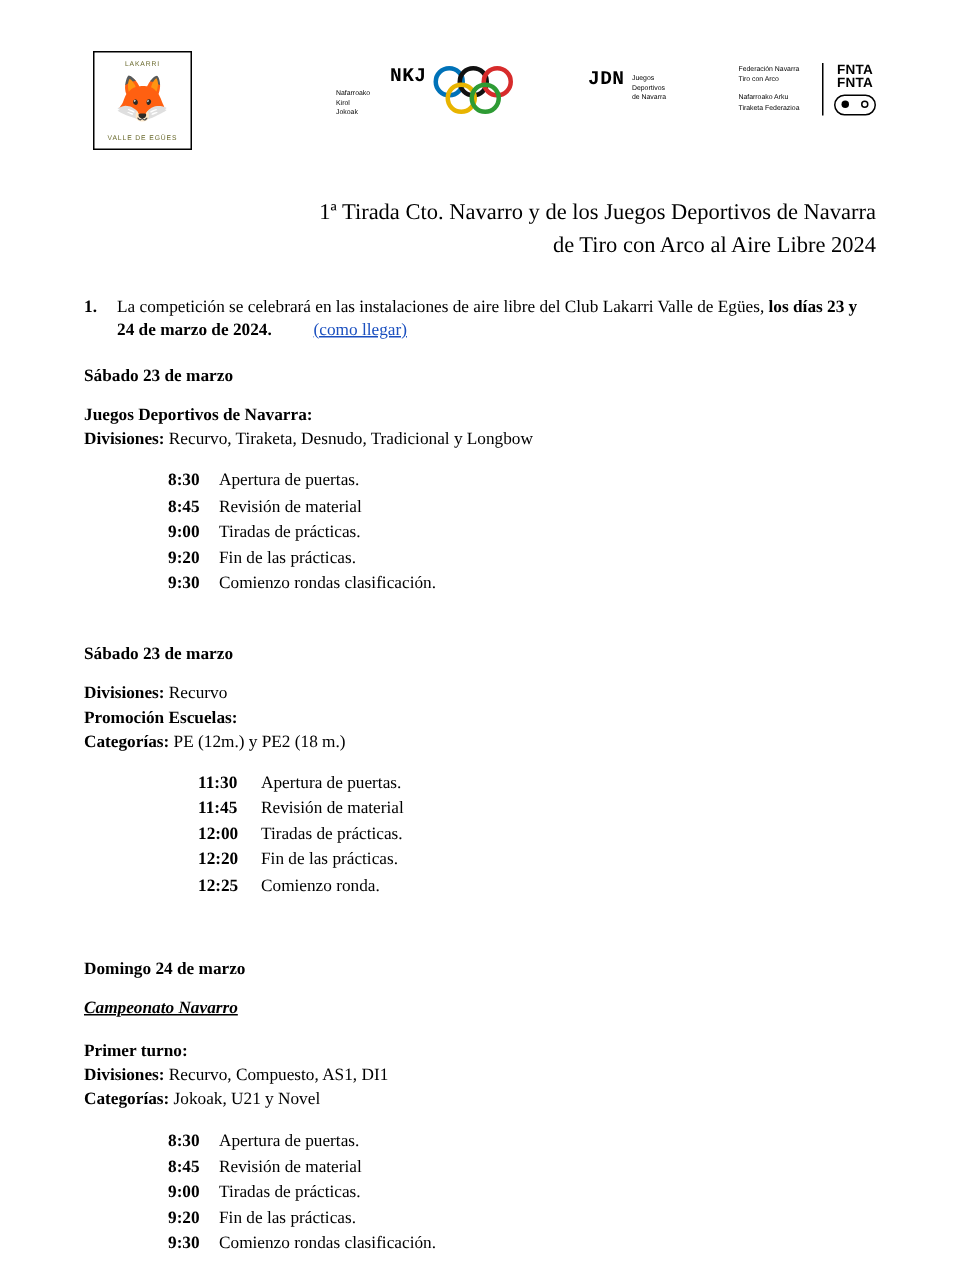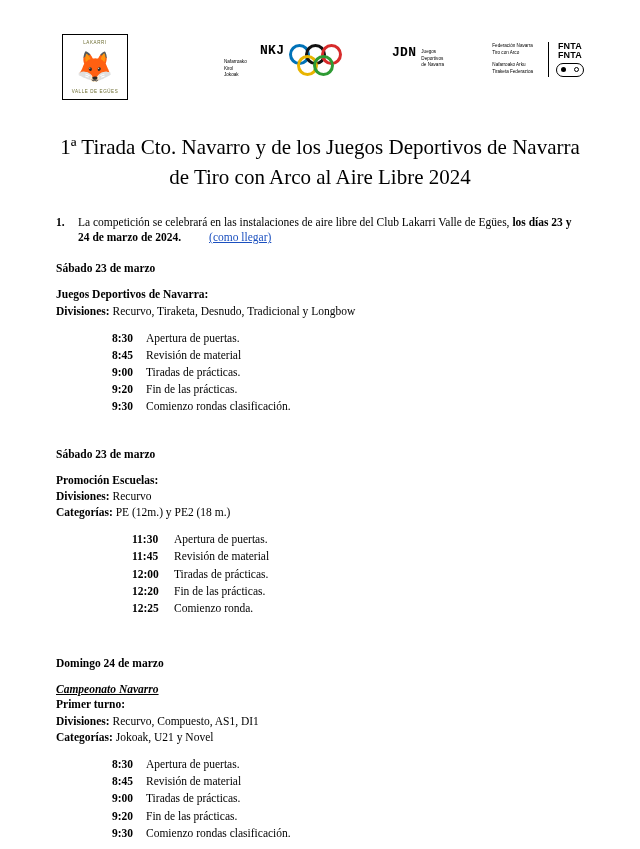--- a/index.html
+++ b/index.html
@@ -172,22 +172,22 @@
     top: 3px;
     width: 5px;
     height: 5px;
     border-radius: 50%;
     border: 1px solid #000;
     box-sizing: border-box;
   }
 
   
   .doc-title {
-    text-align: center;
-    font-size: 21px;
+    text-align: right;
+    font-size: 15px;
     line-height: 1.45;
     margin-top: 26px;
   }
 
   
   .content {
     margin-top: 22px;
     font-size: 11.5px;
     line-height: 1.32;
   }
@@ -314,37 +314,37 @@
         <div class="row"><span class="t">9:00</span><span>Tiradas de prácticas.</span></div>
         <div class="row"><span class="t">9:20</span><span>Fin de las prácticas.</span></div>
         <div class="row"><span class="t">9:30</span><span>Comienzo rondas clasificación.</span></div>
       </div>
     </div>
 
     <div class="gap-md"></div>
 
     <div class="section">
       <div class="block-title">Sábado 23 de marzo</div>
+      <div class="line"><b>Divisiones:</b><span> Recurvo</span></div>
       <div class="line b">Promoción Escuelas:</div>
-      <div class="line"><b>Divisiones:</b><span> Recurvo</span></div>
       <div class="line"><b>Categorías:</b><span> PE (12m.) y PE2 (18 m.)</span></div>
       <div class="schedule" style="padding-left:76px">
         <div class="row"><span class="t" style="min-width:42px">11:30</span><span>Apertura de puertas.</span></div>
         <div class="row"><span class="t" style="min-width:42px">11:45</span><span>Revisión de material</span></div>
         <div class="row"><span class="t" style="min-width:42px">12:00</span><span>Tiradas de prácticas.</span></div>
         <div class="row"><span class="t" style="min-width:42px">12:20</span><span>Fin de las prácticas.</span></div>
         <div class="row"><span class="t" style="min-width:42px">12:25</span><span>Comienzo ronda.</span></div>
       </div>
     </div>
 
     <div class="gap-lg"></div>
 
     <div class="section">
       <div class="block-title">Domingo 24 de marzo</div>
-      <div class="underline-italic" style="">Campeonato Navarro</div>
+      <div class="underline-italic" style="margin-bottom:14px">Campeonato Navarro</div>
       <div class="line b">Primer turno:</div>
       <div class="line"><b>Divisiones:</b><span> Recurvo, Compuesto, AS1, DI1</span></div>
       <div class="line"><b>Categorías:</b><span> Jokoak, U21 y Novel</span></div>
       <div class="schedule">
         <div class="row"><span class="t">8:30</span><span>Apertura de puertas.</span></div>
         <div class="row"><span class="t">8:45</span><span>Revisión de material</span></div>
         <div class="row"><span class="t">9:00</span><span>Tiradas de prácticas.</span></div>
         <div class="row"><span class="t">9:20</span><span>Fin de las prácticas.</span></div>
         <div class="row"><span class="t">9:30</span><span>Comienzo rondas clasificación.</span></div>
       </div>

